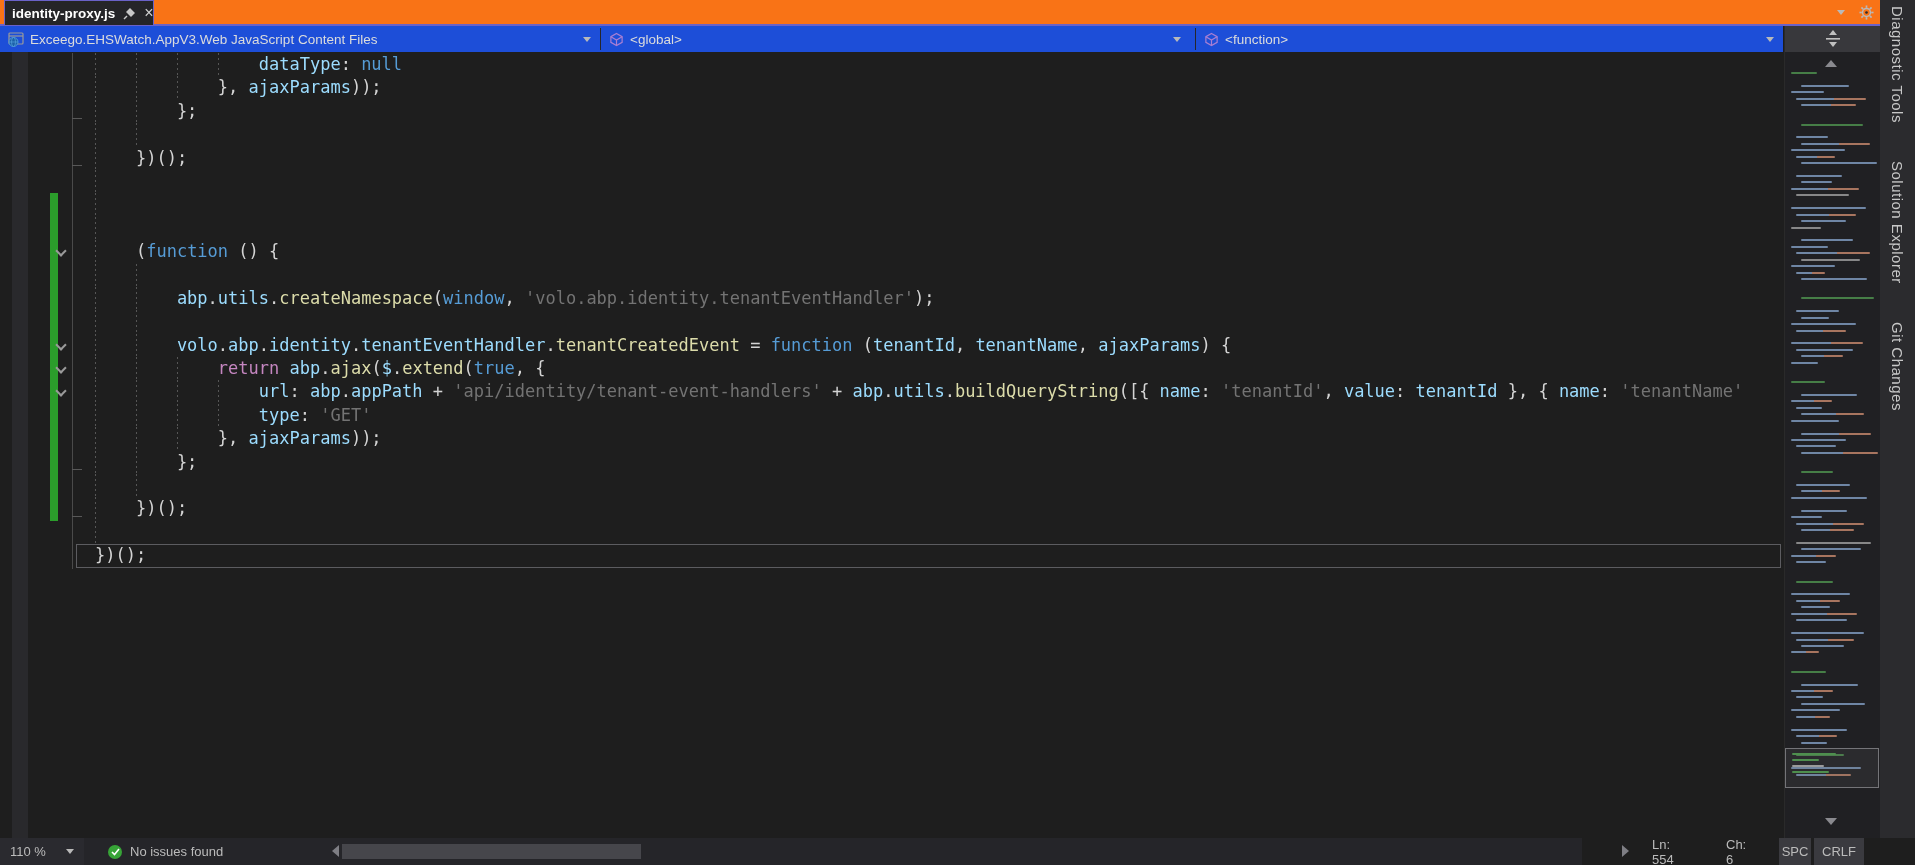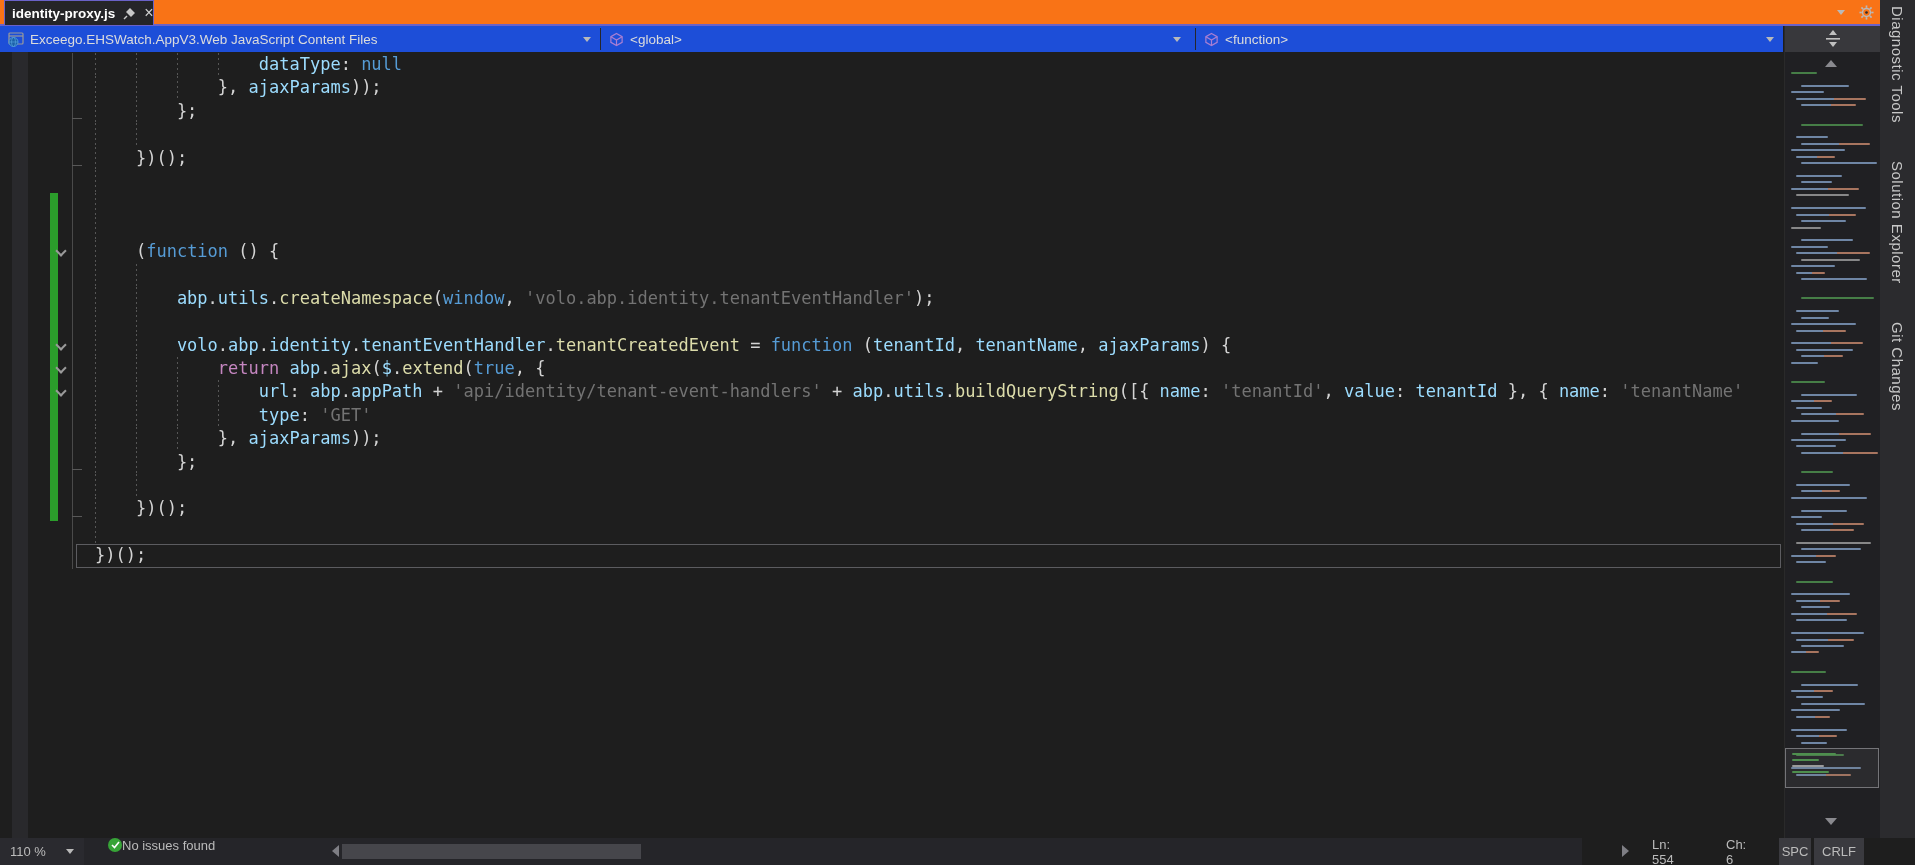--- a/index.html
+++ b/index.html
@@ -74,21 +74,21 @@
   #side-strip { position:absolute; left:1880px; top:0; width:35px; height:838px; background:#2B2B2E;
                 display:flex; flex-direction:column; align-items:center; gap:38px; padding-top:6px; }
   .side-tab { writing-mode:vertical-rl; color:#C8C8C8; font-size:15px; letter-spacing:0.5px; white-space:nowrap; }
 
   
   #statusbar { position:absolute; left:0; top:838px; width:1582px; height:27px; background:#252529;
                color:#BBBBBB; font-size:13px; }
   #zoom-combo { position:absolute; left:0; top:0; width:84px; height:27px; background:#2A2A2F;
                 display:flex; align-items:center; padding:0 10px; }
   #zoom-combo .caret-down { position:absolute; right:10px; }
-  #issues { position:absolute; left:108px; top:0; height:27px; display:flex; }
+  #issues { position:absolute; left:108px; top:0; height:27px; display:flex; align-items:center; gap:8px; }
   .hs-arrow-left { position:absolute; left:332px; top:7px; width:0; height:0;
                    border-top:6.5px solid transparent; border-bottom:6.5px solid transparent;
                    border-right:7px solid #7E7E84; }
   .hs-arrow-right { position:absolute; left:1622px; top:7px; width:0; height:0;
                     border-top:6.5px solid transparent; border-bottom:6.5px solid transparent;
                     border-left:7px solid #7E7E84; }
   #hs-thumb { position:absolute; left:342px; top:6px; width:299px; height:15px; background:#46464B; }
   .sb-text { position:absolute; top:0; height:27px; display:flex; align-items:center; }
   #sb-ln { left:1652px; } #sb-ch { left:1726px; }
   .sb-chip { position:absolute; top:0; height:27px; background:#3A3A3F; display:flex;

